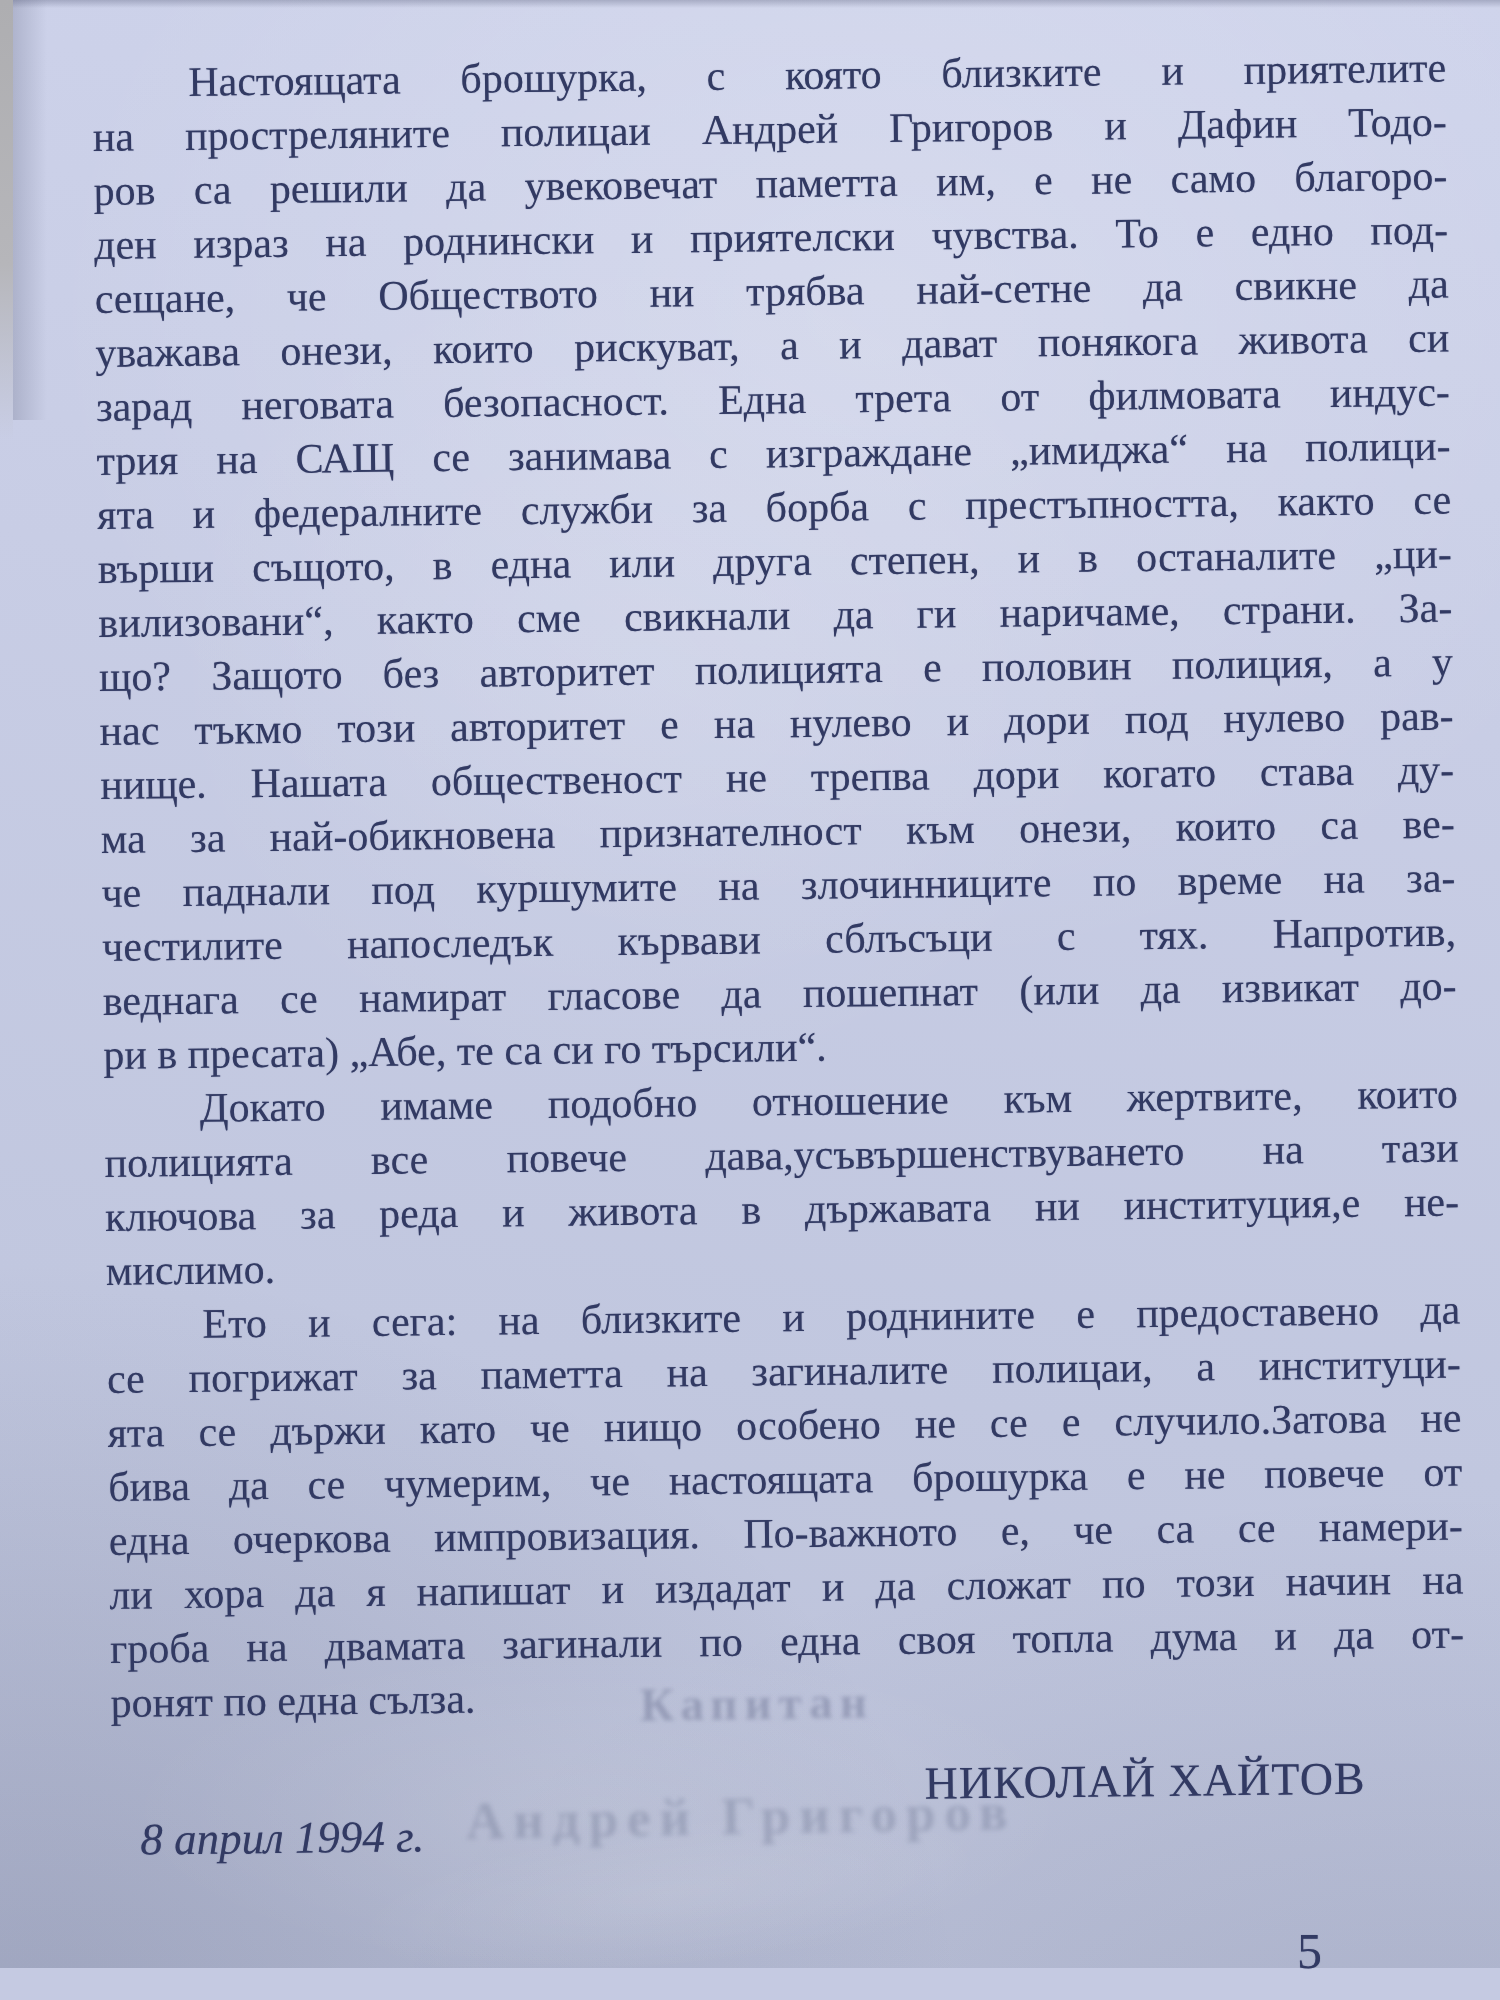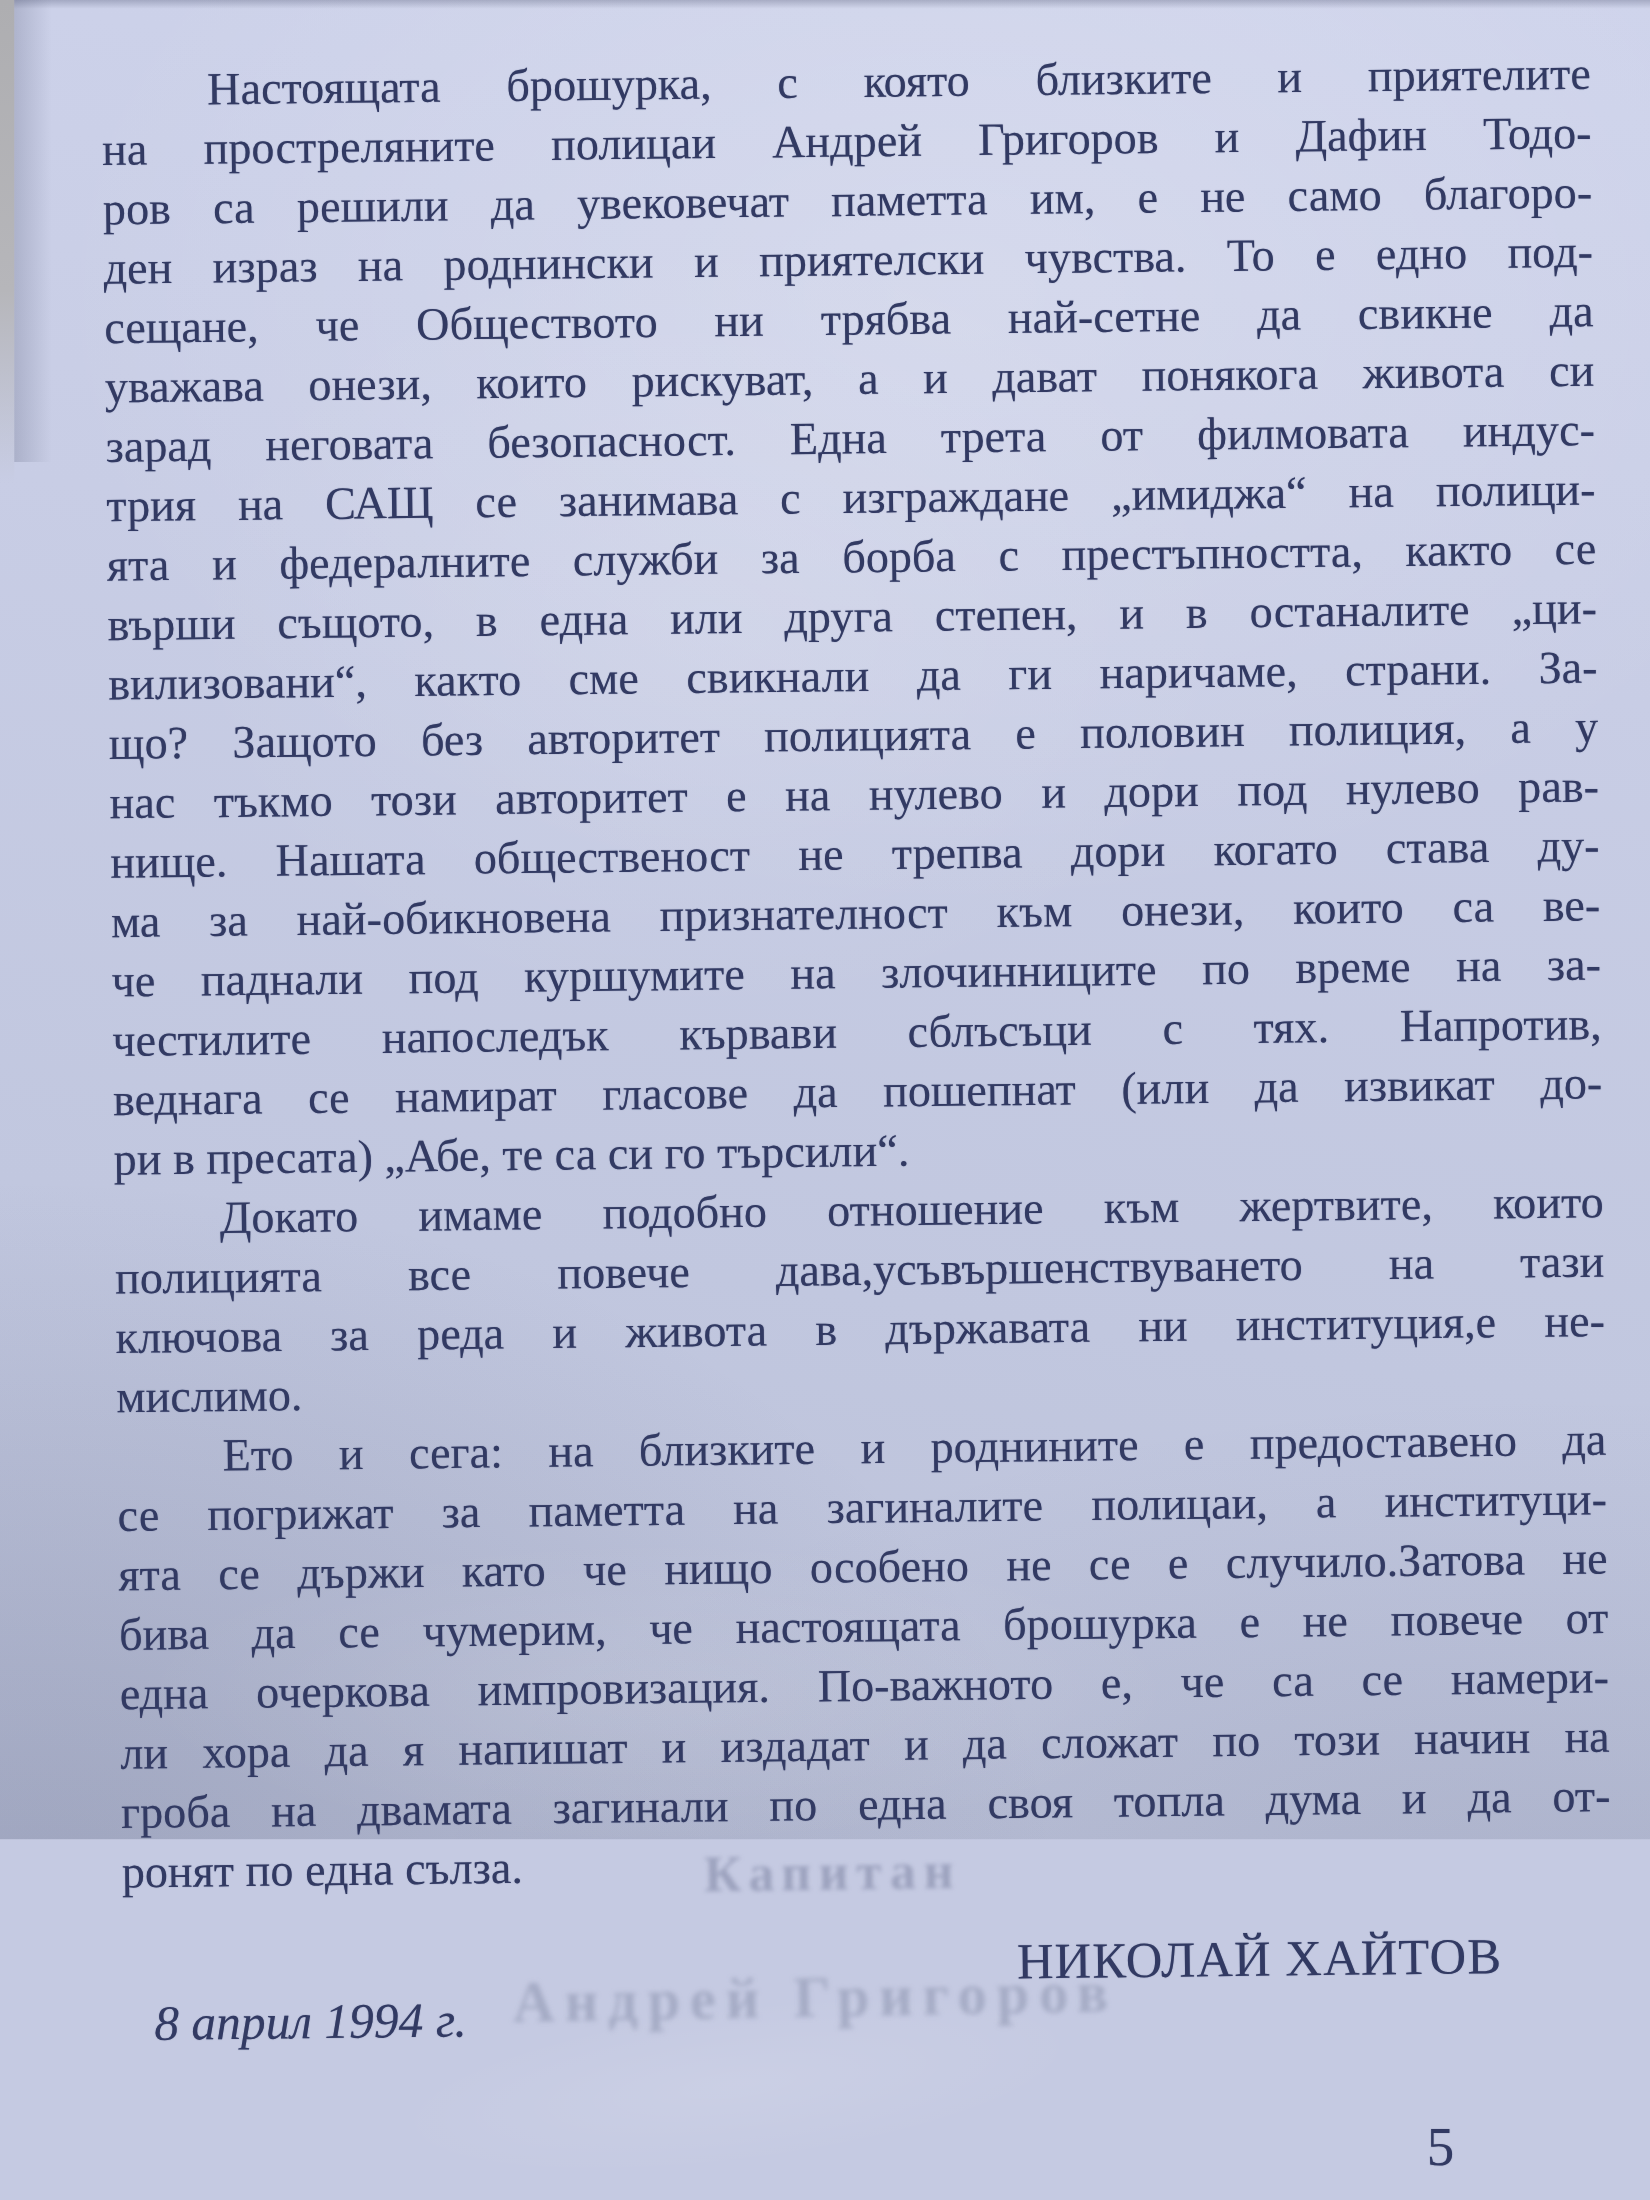--- a/index.html
+++ b/index.html
@@ -4,21 +4,21 @@
 <style>
   html, body { margin: 0; padding: 0; }
   body {
     width: 1500px; height: 2000px;
     overflow: hidden;
     font-family: "Liberation Serif", serif;
     background: #c5cae2;
   }
   .photo {
     position: absolute; inset: 0;
-    width: 1500px; height: 1672px;
+    width: 1500px; height: 1968px;
     background:
       radial-gradient(90% 55% at 58% 16%, rgba(255,255,255,0.20), rgba(255,255,255,0) 62%),
       radial-gradient(60% 40% at 43% 34%, rgba(255,255,255,0.10), rgba(255,255,255,0) 55%),
       radial-gradient(46% 12% at 40% 92%, rgba(255,255,255,0.10), rgba(255,255,255,0) 70%),
       radial-gradient(120% 75% at 2% 103%, rgba(47,55,92,0.20), rgba(47,55,92,0) 52%),
       radial-gradient(130% 55% at 96% 106%, rgba(47,55,92,0.12), rgba(47,55,92,0) 55%),
       linear-gradient(188deg, #ced3eb 0%, #c8cde5 34%, #c1c7df 68%, #bac0d7 100%);
   }
   .top-shade {
     position: absolute; left: 0; top: 0; width: 1500px; height: 8px;

